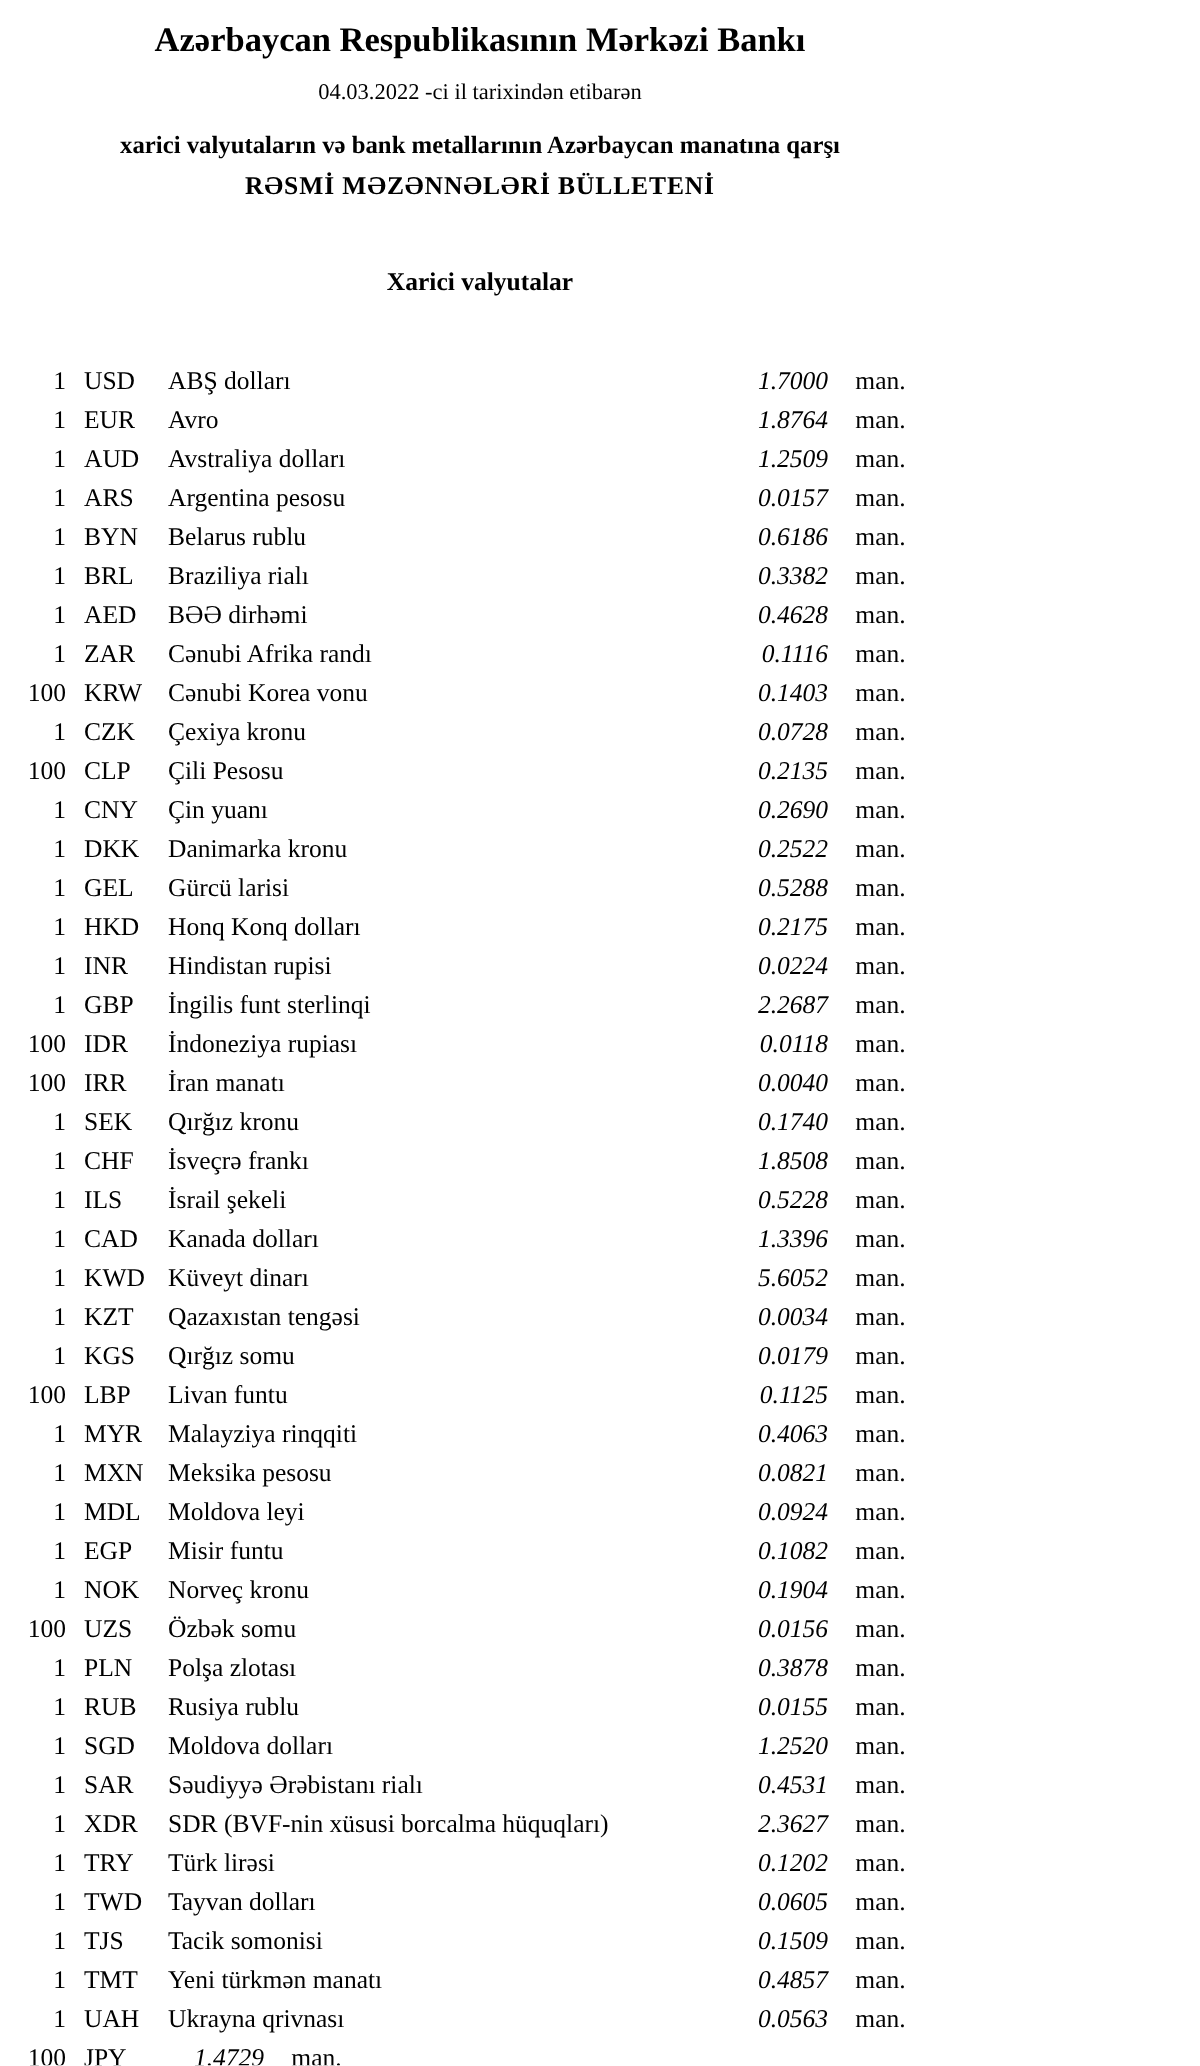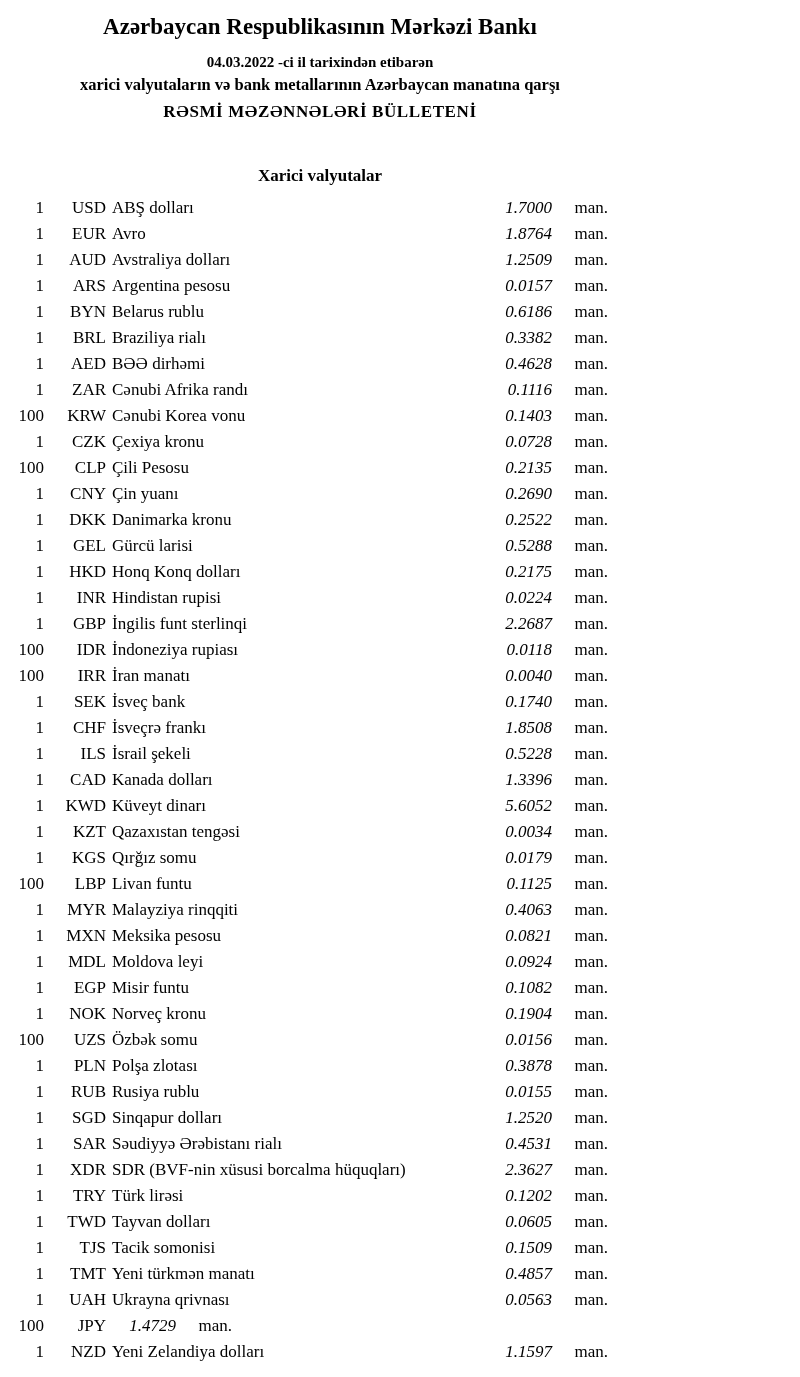--- a/index.html
+++ b/index.html
@@ -20,27 +20,27 @@
     text-align: center;
     padding-top: 12px;
   }
   .title {
     font-size: 23px;
     font-weight: bold;
     line-height: 30px;
   }
   .date-line {
     font-size: 15px;
-    font-weight: bold;
+    font-weight: normal;
     margin-top: 12px;
   }
   .subtitle {
     font-size: 16.5px;
     font-weight: bold;
-    margin-top: 4px;
+    margin-top: 16px;
     text-align: center;
   }
   .bulletin-title {
     font-size: 17px;
     font-weight: bold;
     margin-top: 7px;
     letter-spacing: 0.6px;
   }
   .section-title {
     text-align: center;
@@ -60,40 +60,41 @@
     line-height: 26px;
   }
   .qty {
     width: 26px;
     text-align: right;
     flex: 0 0 auto;
   }
   .code {
     width: 50px;
     margin-left: 12px;
-    text-align: right;
+    text-align: left;
     flex: 0 0 auto;
+    margin-top: 34px;
   }
   .name {
     flex: 1 1 auto;
     margin-left: 6px;
     white-space: nowrap;
     overflow: hidden;
   }
   .rate {
     width: 70px;
     text-align: right;
     font-weight: normal;
     font-style: italic;
     flex: 0 0 auto;
   }
   .unit {
     width: 42px;
     margin-left: 14px;
-    text-align: right;
+    text-align: center;
     flex: 0 0 auto;
   }
 </style>
 </head>
 <body>
 
 <div class="page">
 
   <div class="header">
     <div class="title">Azərbaycan Respublikasının Mərkəzi Bankı</div>
@@ -253,21 +254,21 @@
       <span class="qty">100</span>
       <span class="code">IRR</span>
       <span class="name">İran manatı</span>
       <span class="rate">0.0040</span>
       <span class="unit">man.</span>
     </div>
 
     <div class="row">
       <span class="qty">1</span>
       <span class="code">SEK</span>
-      <span class="name">İsveç bank</span>
+      <span class="name">Qırğız kronu</span>
       <span class="rate">0.1740</span>
       <span class="unit">man.</span>
     </div>
 
     <div class="row">
       <span class="qty">1</span>
       <span class="code">CHF</span>
       <span class="name">İsveçrə frankı</span>
       <span class="rate">1.8508</span>
       <span class="unit">man.</span>
@@ -381,21 +382,21 @@
       <span class="qty">1</span>
       <span class="code">RUB</span>
       <span class="name">Rusiya rublu</span>
       <span class="rate">0.0155</span>
       <span class="unit">man.</span>
     </div>
 
     <div class="row">
       <span class="qty">1</span>
       <span class="code">SGD</span>
-      <span class="name">Sinqapur dolları</span>
+      <span class="name">Moldova dolları</span>
       <span class="rate">1.2520</span>
       <span class="unit">man.</span>
     </div>
 
     <div class="row">
       <span class="qty">1</span>
       <span class="code">SAR</span>
       <span class="name">Səudiyyə Ərəbistanı rialı</span>
       <span class="rate">0.4531</span>
       <span class="unit">man.</span>

